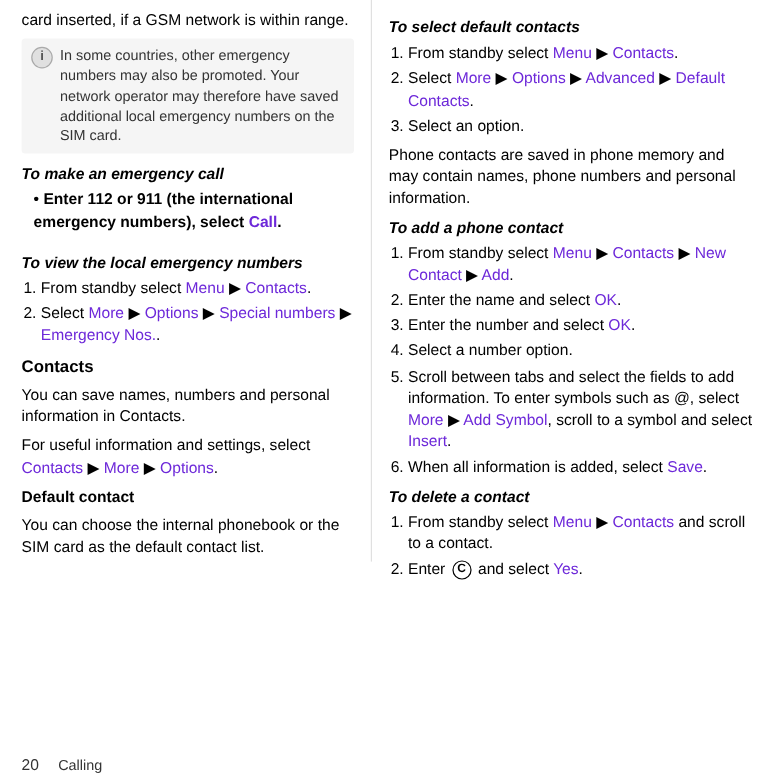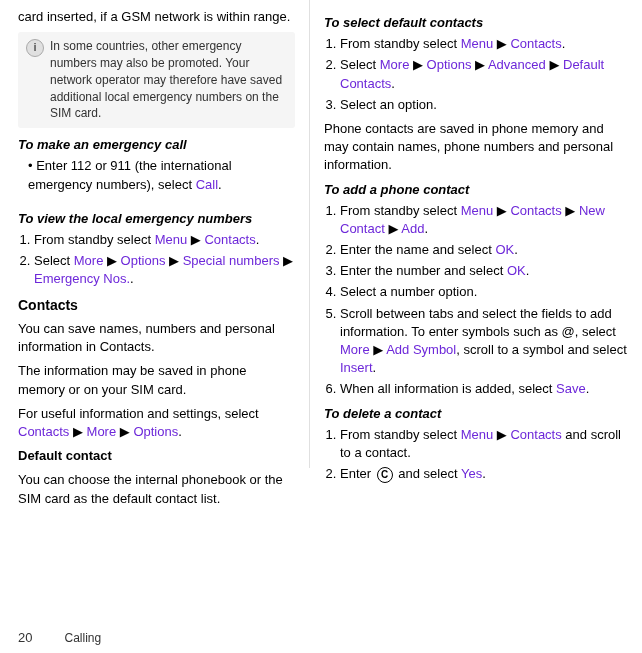--- a/index.html
+++ b/index.html
@@ -67,20 +67,21 @@
       font-style: italic;
       font-weight: bold;
       font-size: 13px;
       margin-top: 6px;
       margin-bottom: 3px;
     }
     .bullet-item {
       padding-left: 10px;
       margin-bottom: 16px;
       line-height: 1.4;
+      font-weight: bold;
     }
     .bullet-item::before {
       content: "• ";
     }
     ol {
       padding-left: 16px;
       margin-bottom: 6px;
     }
     ol li {
       margin-bottom: 3px;
@@ -95,21 +96,21 @@
     .page-footer {
       position: absolute;
       bottom: 8px;
       left: 18px;
       font-size: 12px;
       color: #333;
     }
     .footer-text {
       display: flex;
       align-items: center;
-      gap: 32px;
+      gap: 16px;
     }
     .page-num {
       font-size: 13px;
     }
     .circle-c {
       display: inline-flex;
       align-items: center;
       justify-content: center;
       width: 16px;
       height: 16px;
@@ -145,21 +146,20 @@
       <li>
         <span>From standby select </span><span class="link-blue">Menu</span><span> ▶ </span><span class="link-blue">Contacts</span><span>.</span>
       </li>
       <li>
         <span>Select </span><span class="link-blue">More</span><span> ▶ </span><span class="link-blue">Options</span><span> ▶ </span><span class="link-blue">Special numbers</span><span> ▶ </span><span class="link-blue">Emergency Nos.</span><span>.</span>
       </li>
     </ol>
 
     <p class="section-heading">Contacts</p>
     <p>You can save names, numbers and personal information in Contacts.</p>
-    <p>The information may be saved in phone memory or on your SIM card.</p>
     <p>
       <span>For useful information and settings, select </span><span class="link-blue">Contacts</span><span> ▶ </span><span class="link-blue">More</span><span> ▶ </span><span class="link-blue">Options</span><span>.</span>
     </p>
 
     <p class="bold-label">Default contact</p>
     <p>You can choose the internal phonebook or the SIM card as the default contact list.</p>
 
     <div class="page-footer">
       <div class="footer-text">
         <span class="page-num">20</span>

